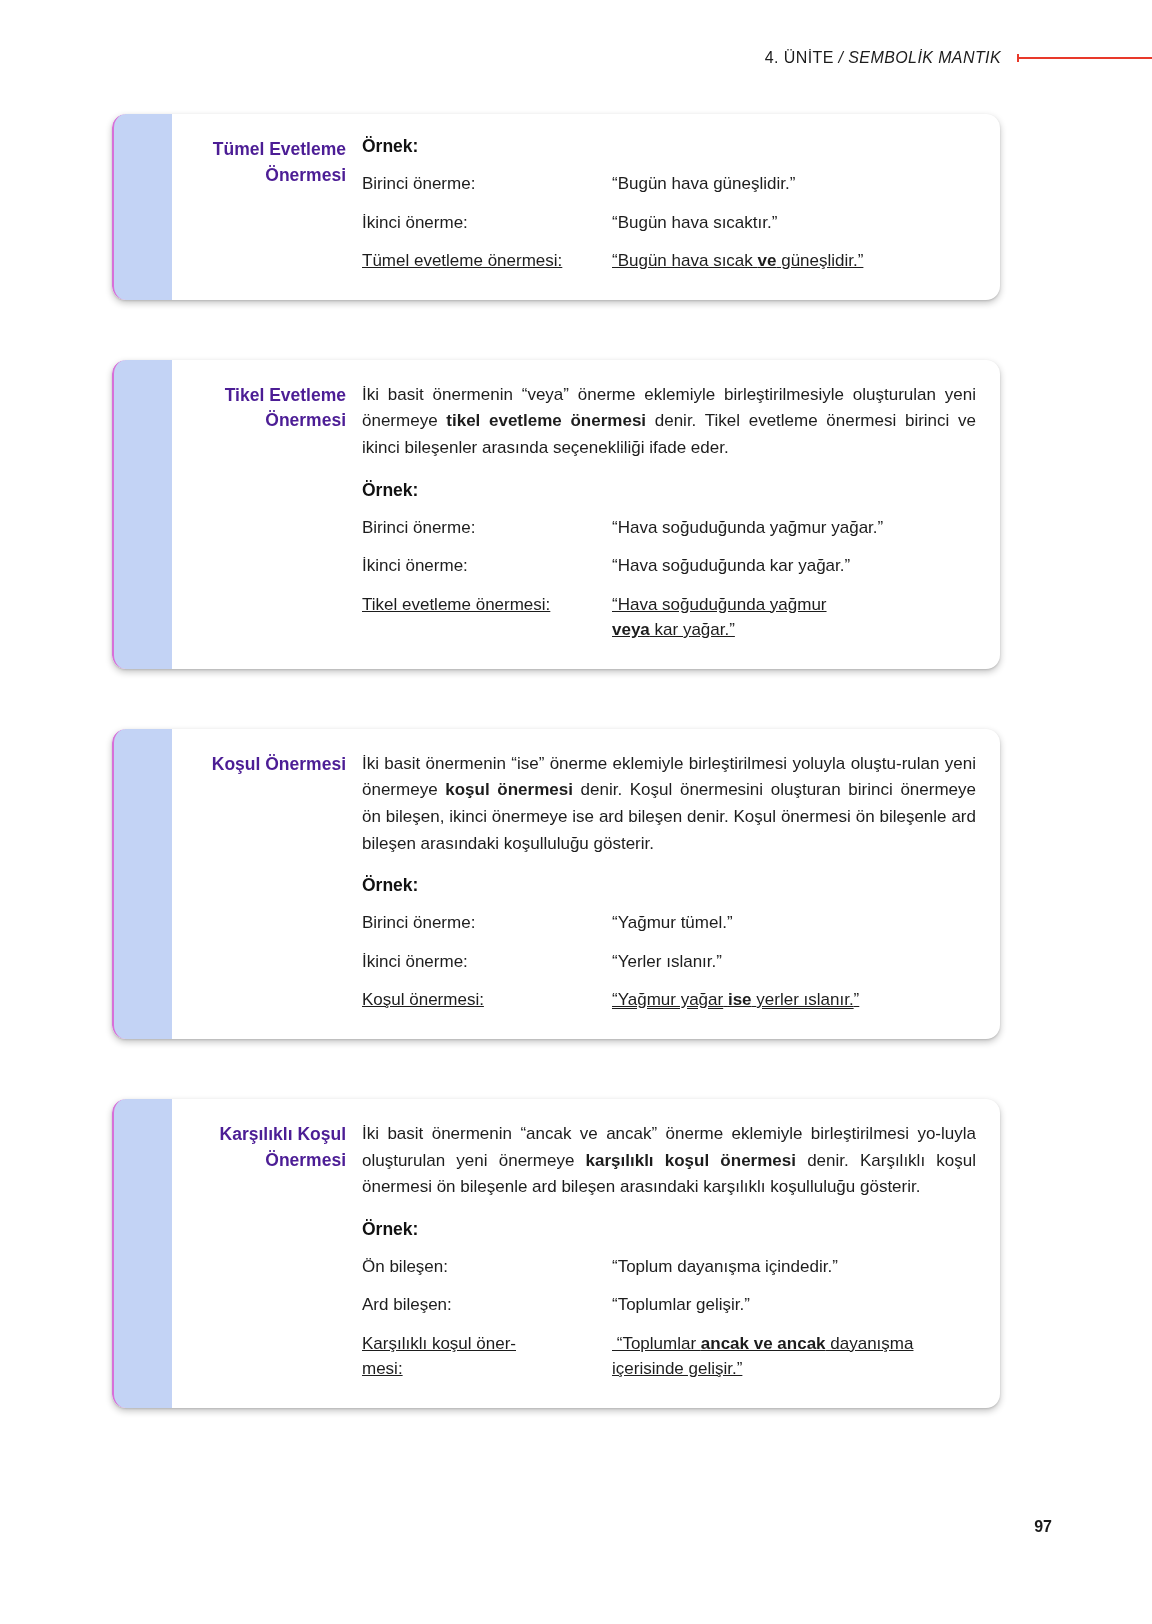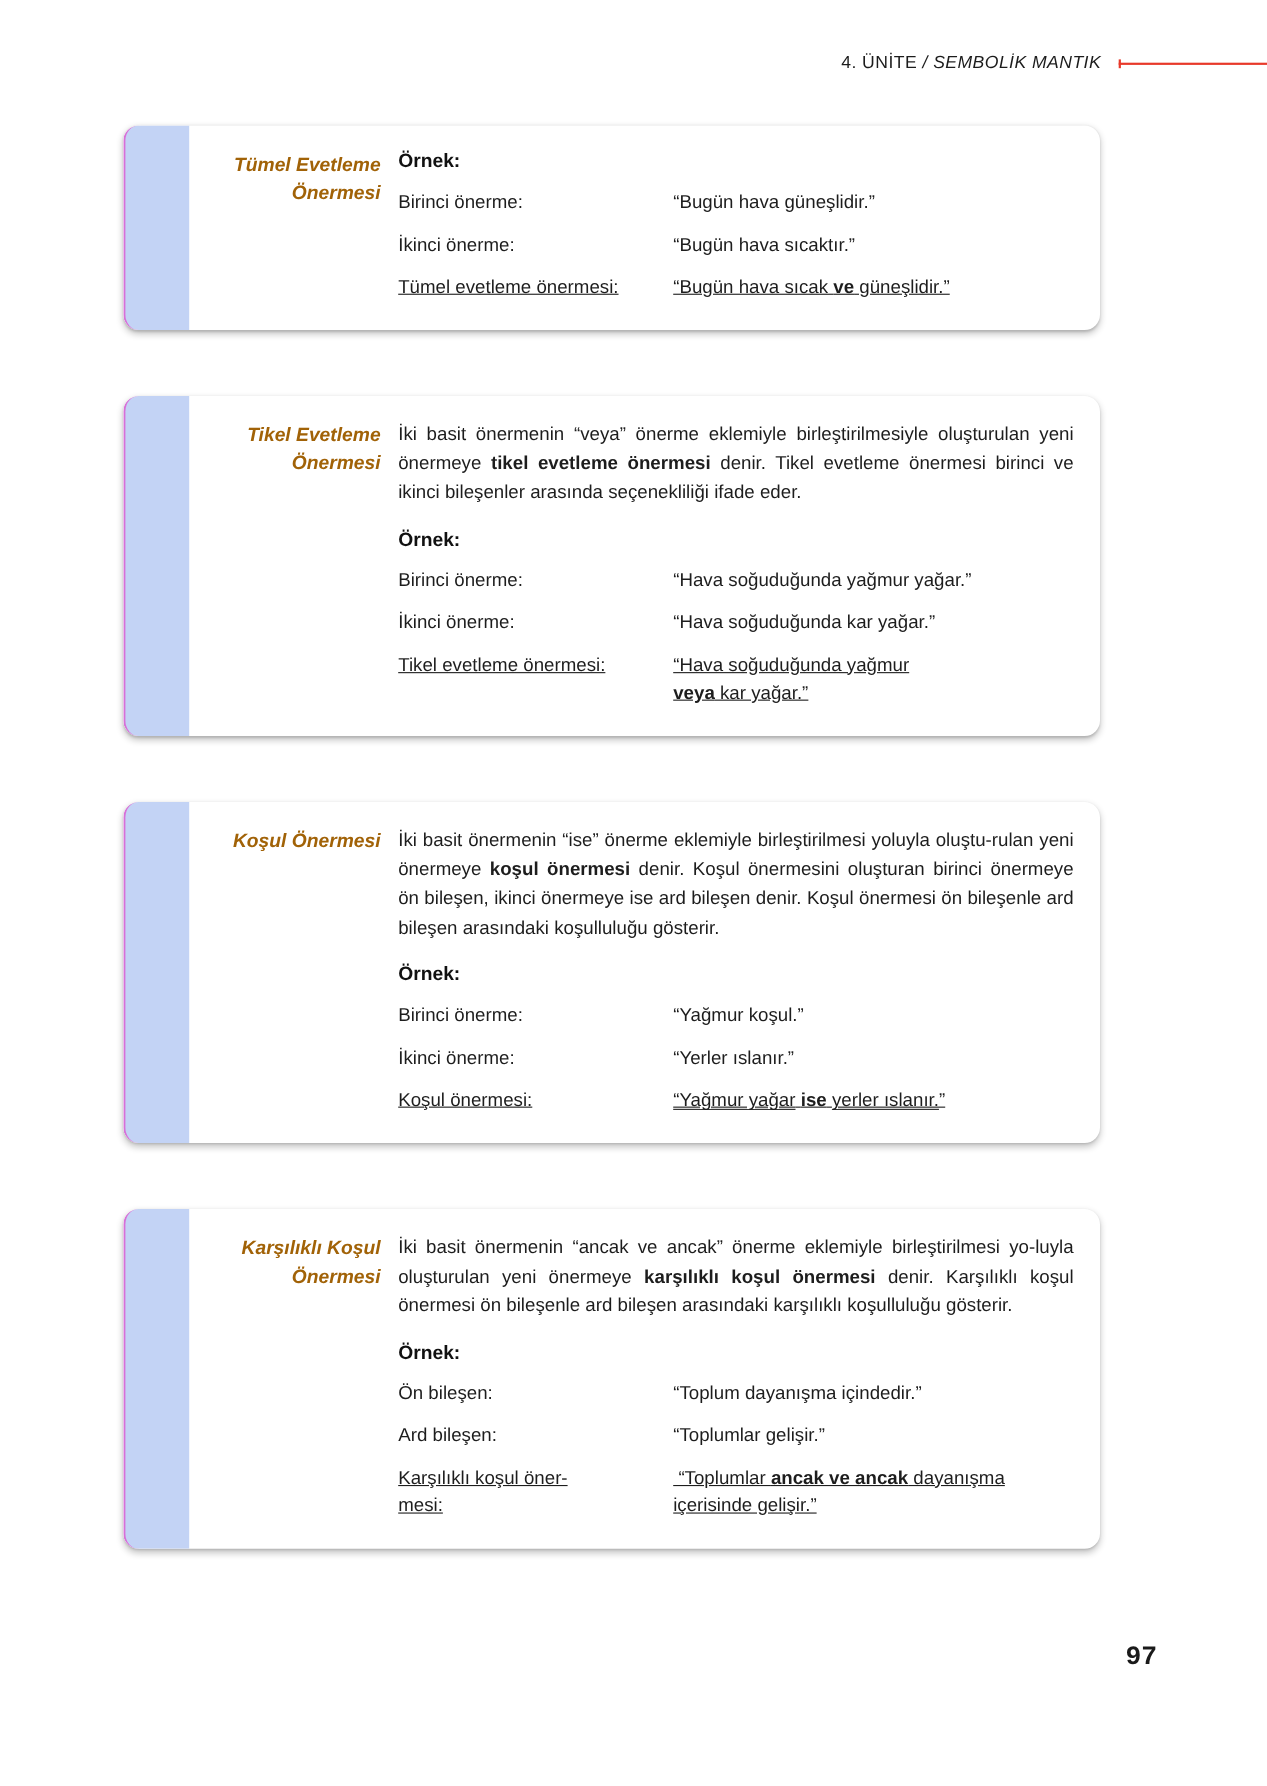--- a/index.html
+++ b/index.html
@@ -90,23 +90,22 @@
   }
 
   .card-title {
     flex: 0 0 190px;
     text-align: right;
     font-weight: bold;
     font-size: 17.5px;
     line-height: 1.48;
     padding-right: 16px;
     padding-top: 1px;
-    color: #a16207;
+    color: #4c1d95;
     white-space: pre-line;
-    font-style: italic;
   }
 
   .card-content {
     flex: 1 1 auto;
     min-width: 0;
   }
 
   .intro {
     font-size: 17px;
     line-height: 1.57;
@@ -136,25 +135,24 @@
     padding: 0 0 13px 0;
   }
   .ex-table tr:last-child td { padding-bottom: 0; text-decoration: underline; }
   .ex-label { width: 250px; padding-right: 10px; white-space: pre-line; }
   .ex-value b { font-weight: bold; }
   .ex-value u { text-decoration: underline; text-underline-offset: 3px; }
 
   .page-number {
     position: absolute;
     right: 100px;
-    bottom: 103px;
-    font-size: 24px;
+    bottom: 88px;
+    font-size: 16px;
     font-weight: bold;
     color: #1a1a1a;
-    font-family: Liberation Mono, monospace;
   }
 </style>
 </head>
 <body>
 
 <div class="page-header">
   <div class="header-text">
     <span class="unit-no">4. ÜNİTE</span><span> / </span><span>SEMBOLİK MANTIK</span>
   </div>
   <div class="header-rule"></div>
@@ -218,21 +216,21 @@
       <div class="card-accent"></div>
       <div class="card-body">
         <div class="card-title">Koşul Önermesi</div>
         <div class="card-content">
           <p class="intro">İki basit önermenin “ise” önerme eklemiyle birleştirilmesi yoluyla oluştu-rulan yeni önermeye <b>koşul önermesi</b> denir. Koşul önermesini oluşturan birinci önermeye ön bileşen, ikinci önermeye ise ard bileşen denir. Koşul önermesi ön bileşenle ard bileşen arasındaki koşulluluğu gösterir.</p>
           <div class="ornek">Örnek:</div>
           <table class="ex-table">
             <tbody>
               <tr>
                 <td class="ex-label">Birinci önerme:</td>
-                <td class="ex-value">“Yağmur koşul.”</td>
+                <td class="ex-value">“Yağmur tümel.”</td>
               </tr>
               <tr>
                 <td class="ex-label">İkinci önerme:</td>
                 <td class="ex-value">“Yerler ıslanır.”</td>
               </tr>
               <tr>
                 <td class="ex-label">Koşul önermesi:</td>
                 <td class="ex-value"><u>“Yağmur yağar</u> <b>ise</b> <u>yerler ıslanır.</u>”</td>
               </tr>
             </tbody>

